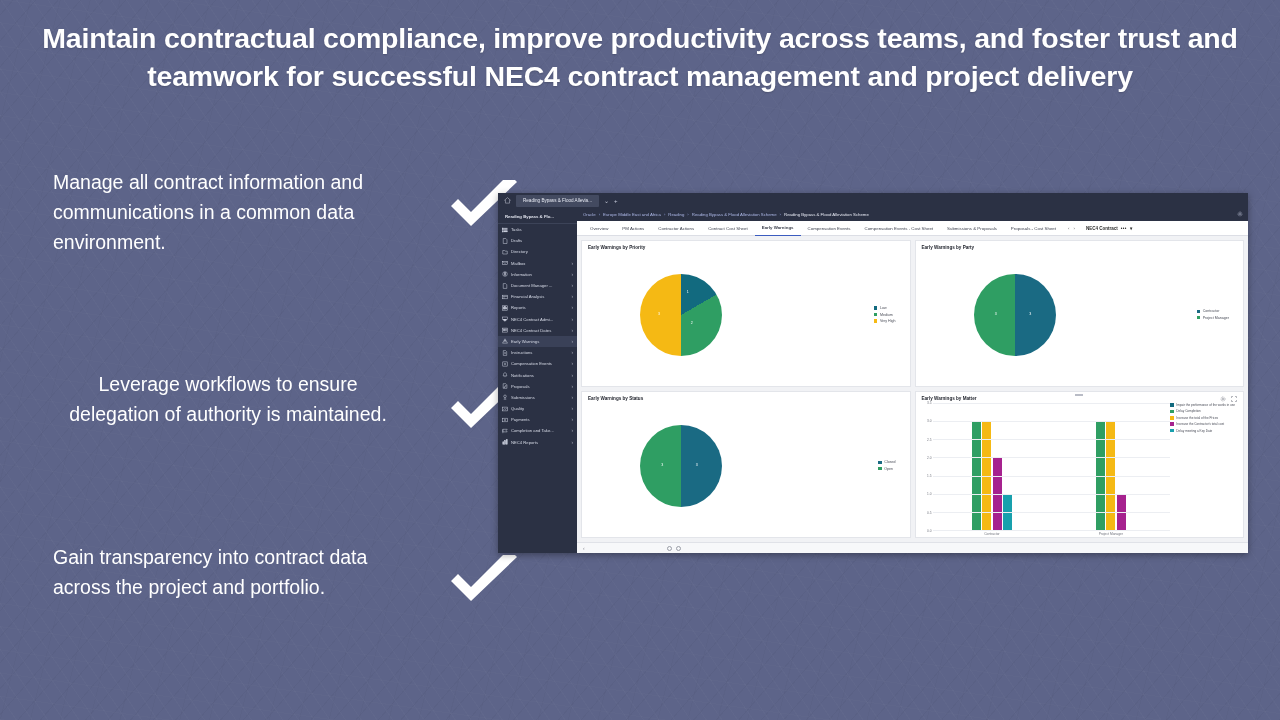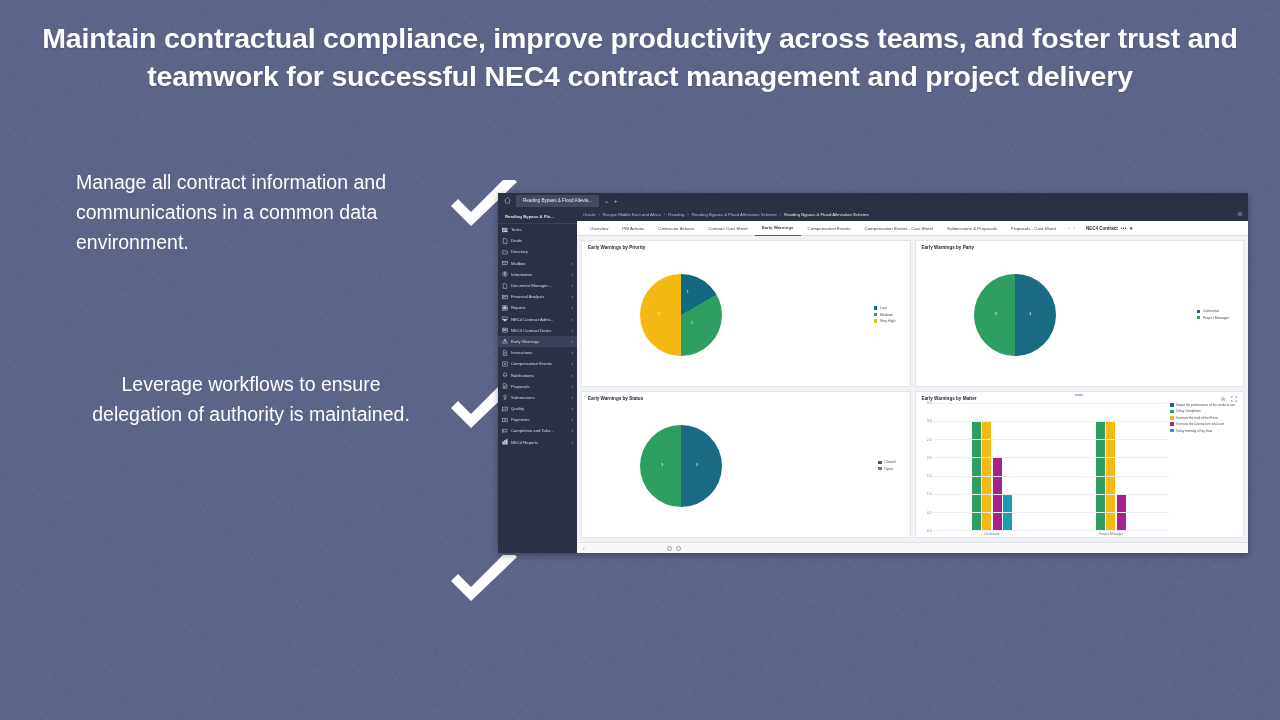--- a/index.html
+++ b/index.html
@@ -26,21 +26,21 @@
     text-align: center;
     color: #ffffff;
     font-weight: bold;
     font-size: 28.5px;
     line-height: 1.32;
     letter-spacing: -0.2px;
     text-shadow: 0 1px 2px rgba(0,0,0,.18);
   }
 
   .bullets { position: absolute; left: 53px; top: 168px; width: 420px; }
-  .bullet { position: relative; margin-bottom: 0; margin-left: 23px; }
+  .bullet { position: relative; margin-bottom: 0; }
   .bullet-text {
     color: #ffffff;
     font-size: 19.5px;
     line-height: 1.53;
     width: 350px;
     white-space: pre-line;
   }
   .check {
     position: absolute;
     width: 74px; height: 52px;
@@ -185,20 +185,21 @@
   </div>
   <div class="bullet b2">
     <div class="bullet-text">Leverage workflows to ensure delegation of authority is maintained.</div>
     <div class="check">
       <svg viewBox="0 0 74 52">
           <path d="M4 26 L24 46 L70 2 L62 -6 L24 32 L11 19 Z" fill="#ffffff"></path>
         </svg>
     </div>
   </div>
   <div class="bullet b3">
+    <div class="bullet-text">Gain transparency into contract data across the project and portfolio.</div>
     <div class="check">
       <svg viewBox="0 0 74 52">
           <path d="M4 26 L24 46 L70 2 L62 -6 L24 32 L11 19 Z" fill="#ffffff"></path>
         </svg>
     </div>
   </div>
 
 </div>
 
 <div class="app">

